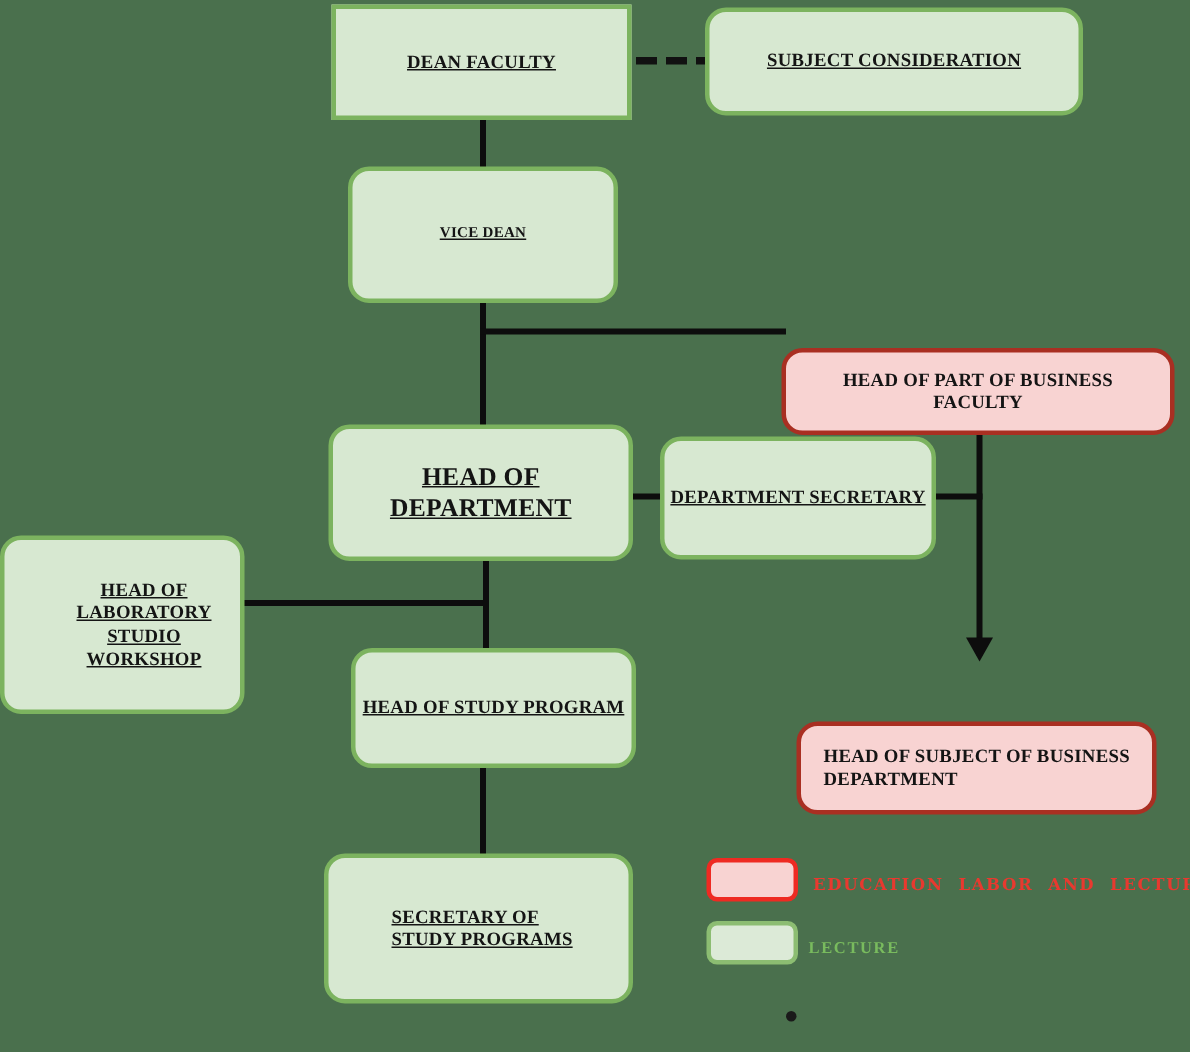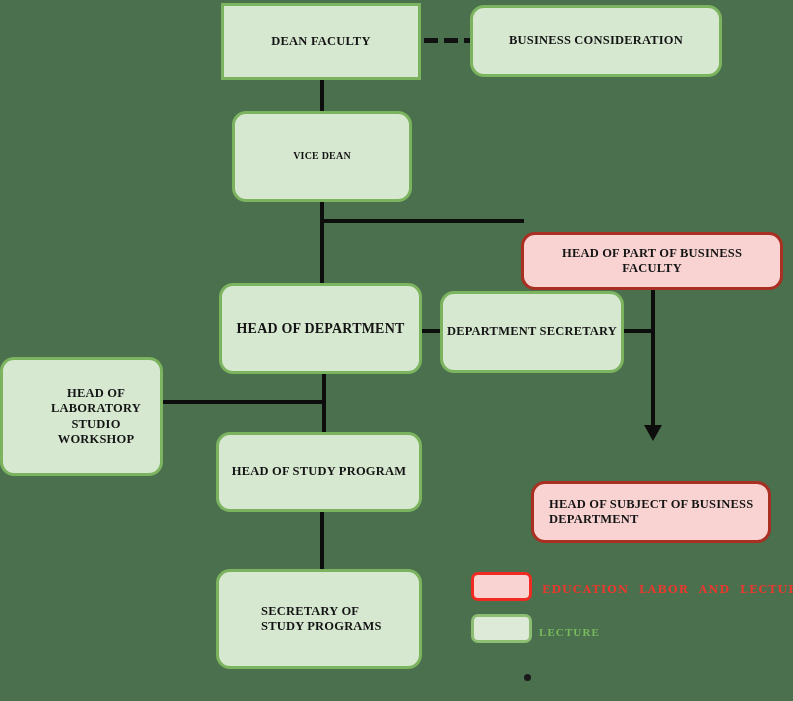--- a/index.html
+++ b/index.html
@@ -58,20 +58,21 @@
     align-items: center;
     font-weight: bold;
     color: #141414;
     letter-spacing: 0.2px;
     line-height: 1.22;
   }
   .node-green {
     background: #d7e8d1;
     border: 3px solid #7cb35f;
     border-radius: 14px;
+    text-decoration: underline;
   }
   .node-green.square {
     border-radius: 0;
     border-width: 3px;
   }
   .node-pink {
     background: #f8d3d2;
     border: 3px solid #a92f22;
     border-radius: 14px;
     margin-top: 40px;
@@ -132,49 +133,49 @@
 
   <div class="line line-v" style="left:320px; top:510px; height:62px;"></div>
 
   <div class="dot" style="left:524px; top:674px;"></div>
 
   <div class="node node-green square center" style="left:221px; top:3px; width:200px; height:77px; font-size:12.5px;">
     <span>DEAN FACULTY</span>
   </div>
 
   <div class="node node-green center" style="left:470px; top:5px; width:252px; height:72px; font-size:12.5px;">
-    <span>BUSINESS CONSIDERATION</span>
+    <span>SUBJECT CONSIDERATION</span>
   </div>
 
   <div class="node node-green center" style="left:232px; top:111px; width:180px; height:91px; font-size:10px;">
     <span>VICE DEAN</span>
   </div>
 
   <div class="node node-pink center" style="left:521px; top:192px; width:262px; height:58px; font-size:12.5px; padding:0 8px;">
     <span>HEAD OF PART OF BUSINESS FACULTY</span>
   </div>
 
-  <div class="node node-green center" style="left:219px; top:283px; width:203px; height:91px; font-size:14px;">
+  <div class="node node-green center" style="left:219px; top:283px; width:203px; height:91px; font-size:17px;">
     <span>HEAD OF DEPARTMENT</span>
   </div>
 
   <div class="node node-green center" style="left:440px; top:291px; width:184px; height:82px; font-size:12.5px;">
     <span>DEPARTMENT SECRETARY</span>
   </div>
 
   <div class="node node-green center" style="left:0px; top:357px; width:163px; height:119px; font-size:12.5px;">
     <div style="width:100%;margin-left:29px;">
       <div>HEAD OF</div>
       <div>LABORATORY</div>
       <div>STUDIO</div>
       <div>WORKSHOP</div>
     </div>
   </div>
 
-  <div class="node node-green center" style="left:216px; top:432px; width:206px; height:80px; font-size:12.5px;">
+  <div class="node node-green center" style="left:234px; top:432px; width:190px; height:80px; font-size:12.5px;">
     <span>HEAD OF STUDY PROGRAM</span>
   </div>
 
   <div class="node node-pink leftal" style="left:531px; top:441px; width:240px; height:62px; font-size:12.5px; padding-left:15px;">
     <div>
       <div>HEAD OF SUBJECT OF BUSINESS</div>
       <div>DEPARTMENT</div>
     </div>
   </div>
 

